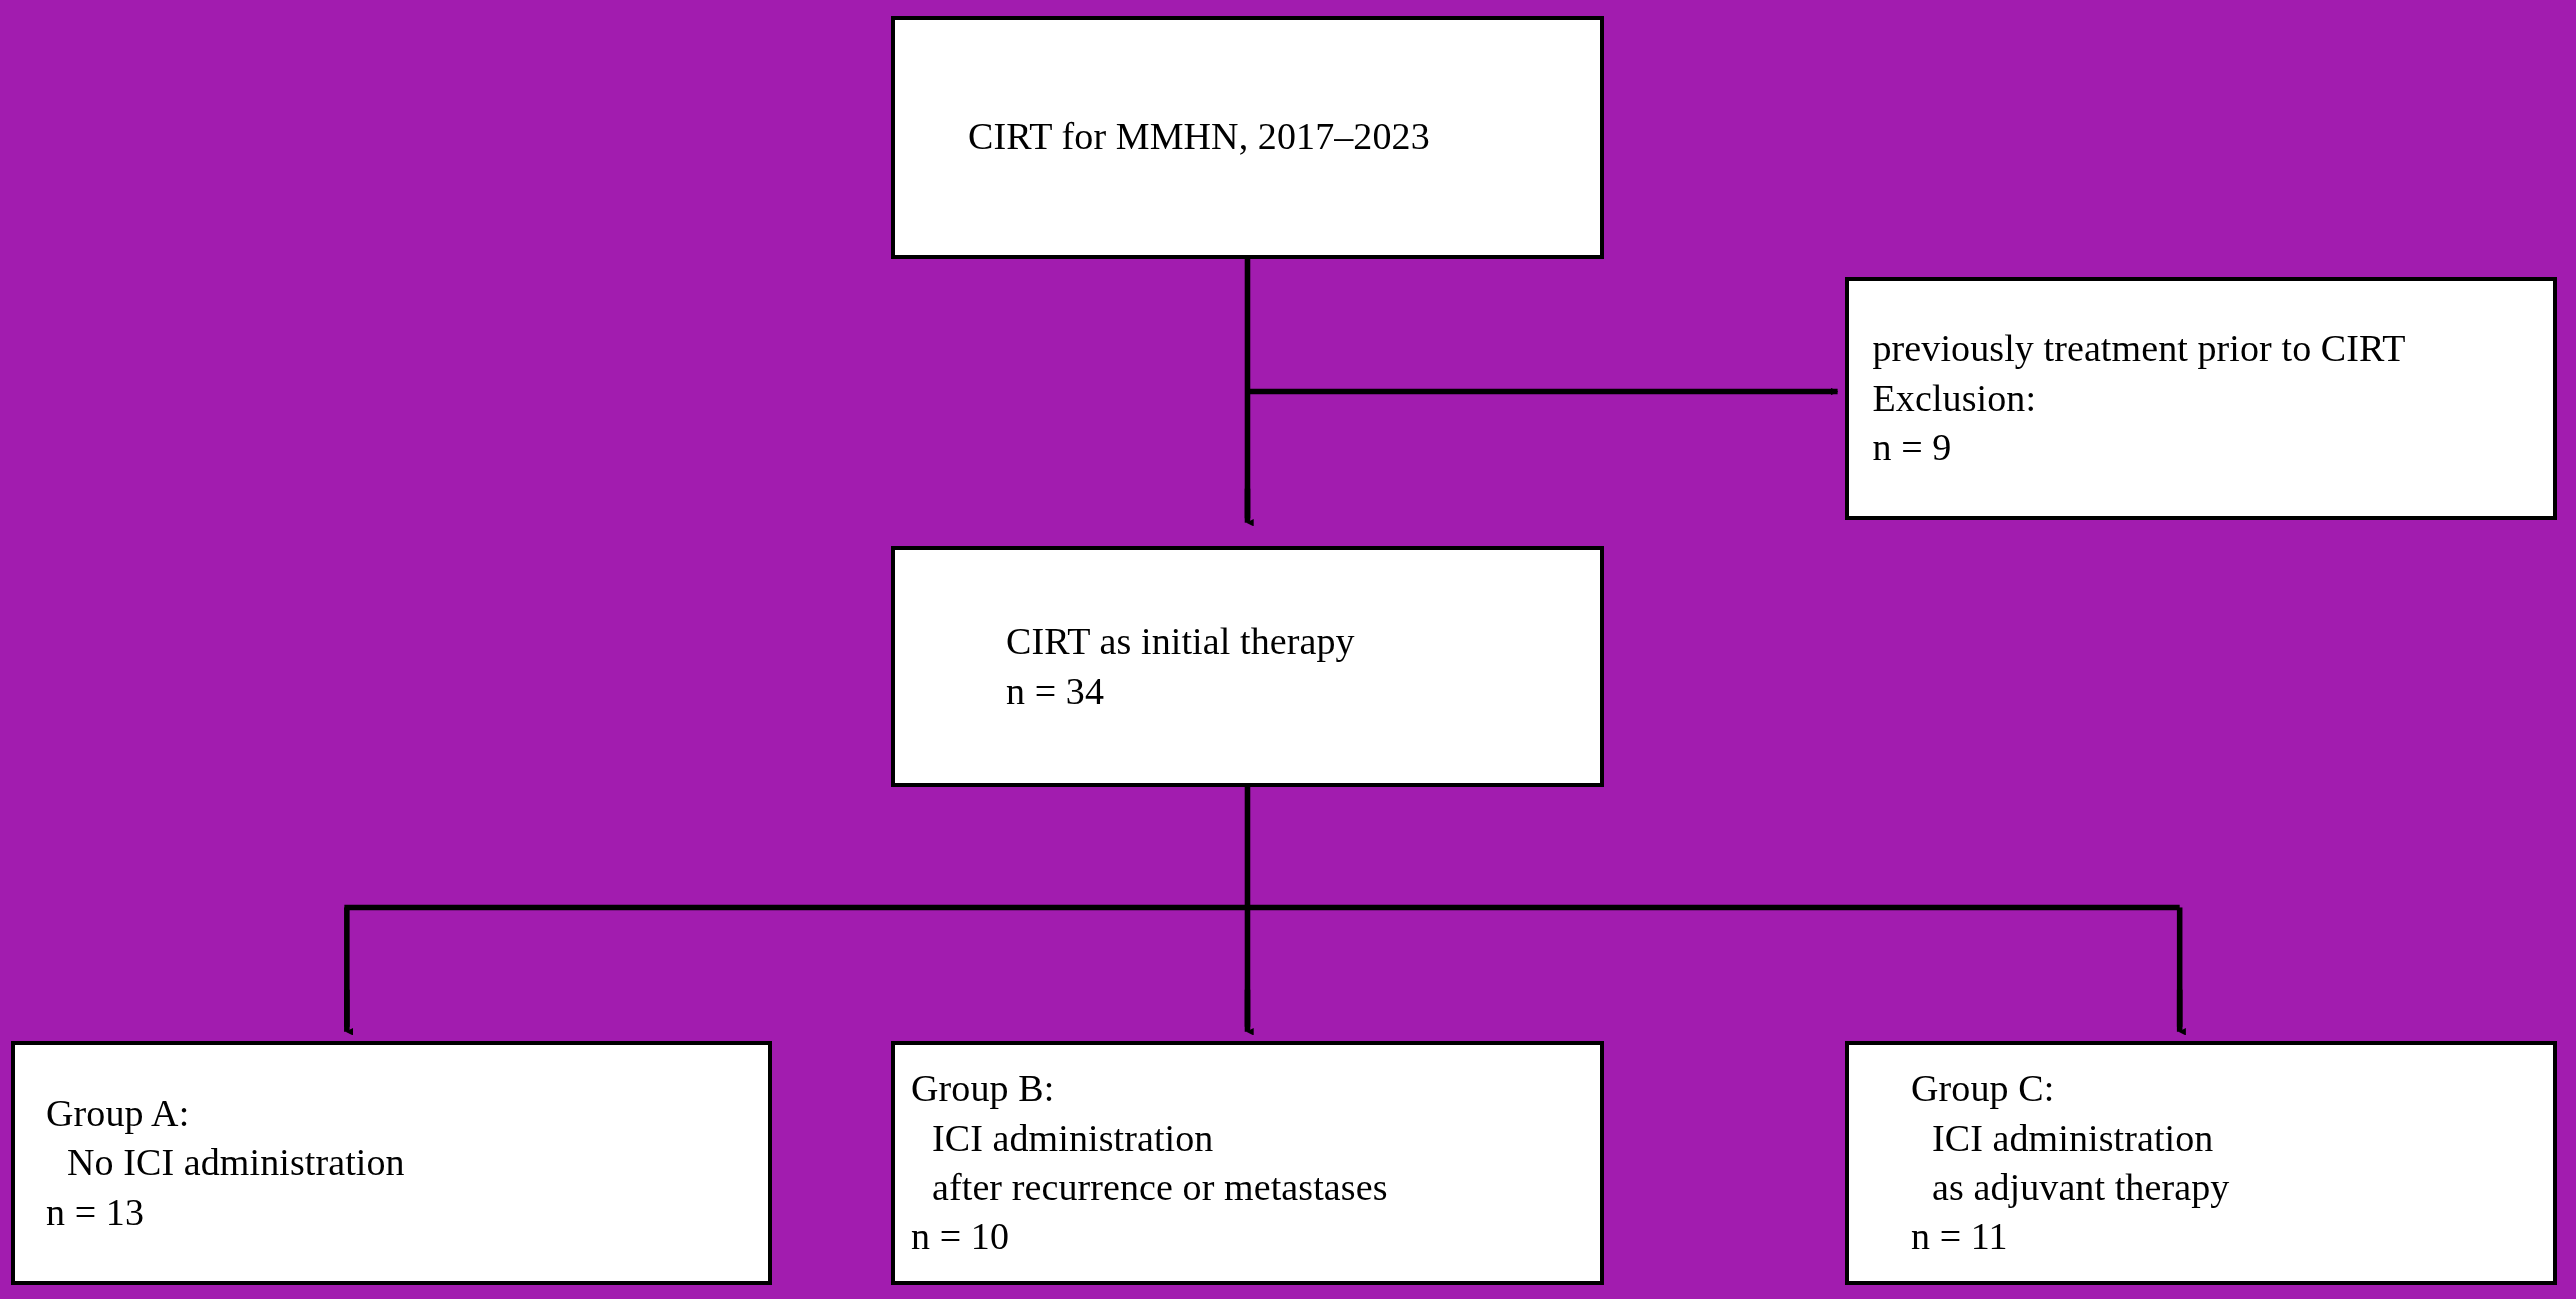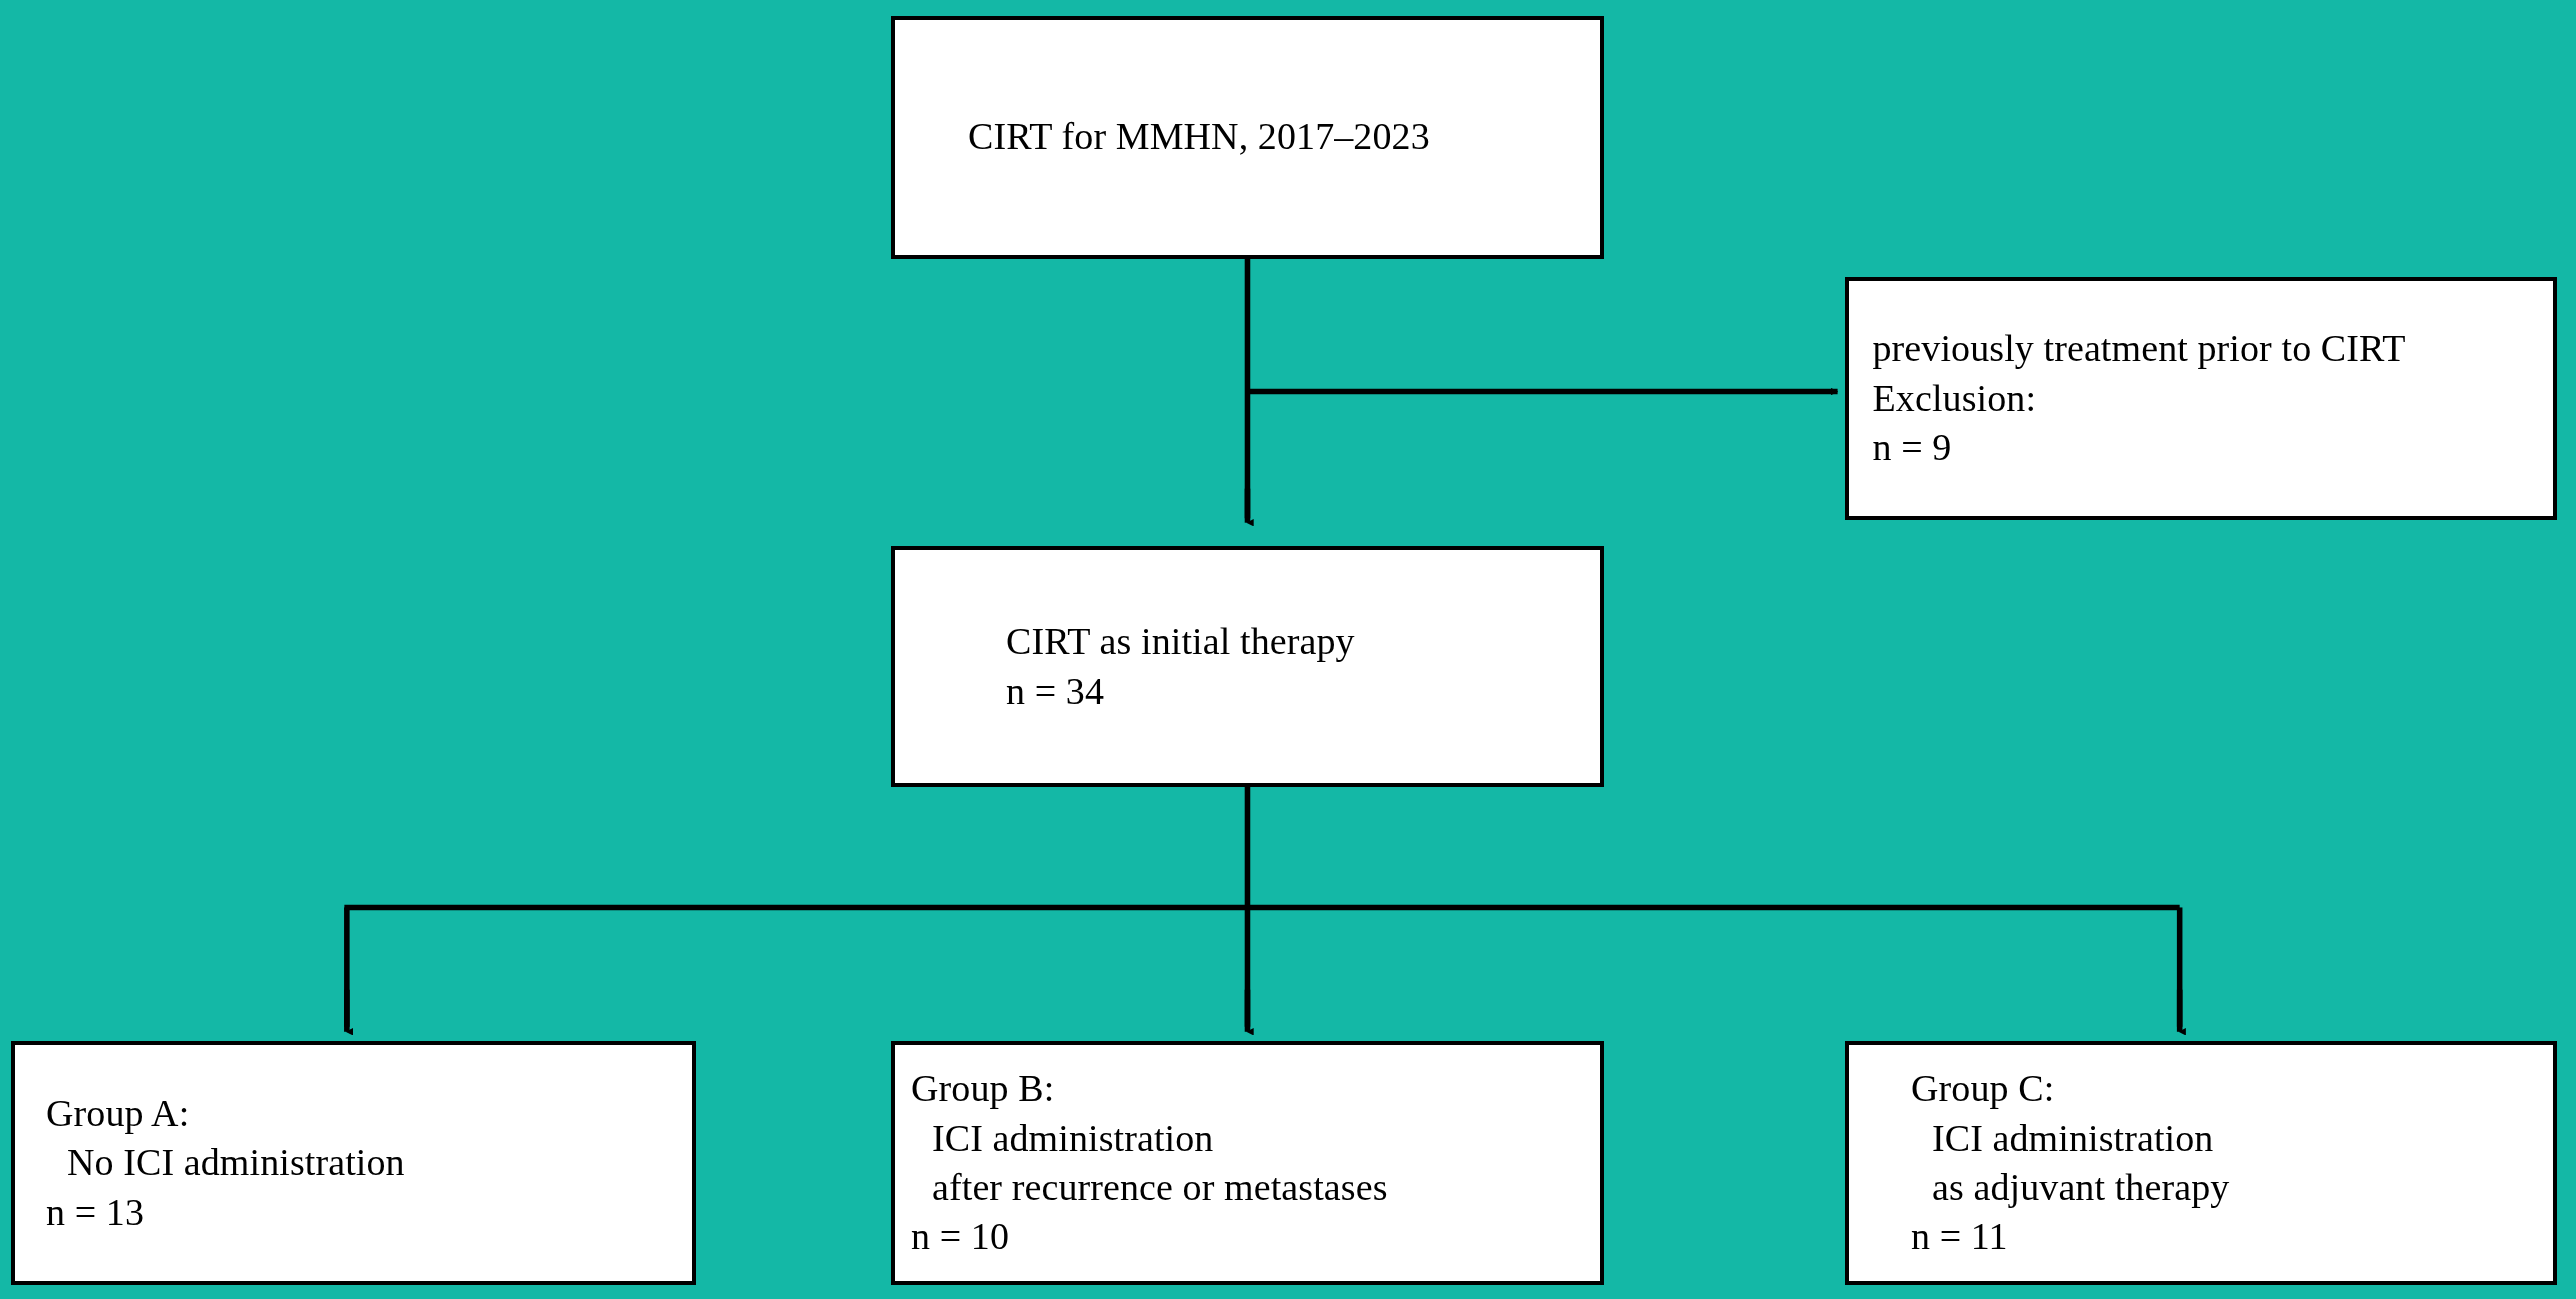--- a/index.html
+++ b/index.html
@@ -5,21 +5,21 @@
 <style>
   html, body {
     margin: 0;
     padding: 0;
     background: #ffffff;
   }
   #canvas {
     position: relative;
     width: 2576px;
     height: 1299px;
-    background: #14b8a6;
+    background: #a21caf;
     overflow: hidden;
     font-family: "Liberation Serif", "DejaVu Serif", serif;
   }
   .node {
     position: absolute;
     box-sizing: border-box;
     background: #ffffff;
     border: 4.3px solid #000000;
     display: flex;
     flex-direction: column;
@@ -36,21 +36,21 @@
     white-space: pre;
     letter-spacing: 0.1px;
   }
   .line.indent {
     padding-left: 21px;
   }
   
   #box-top      { left: 891px; top: 15.5px;   width: 713px; height: 243px; }
   #box-exclusion{ left: 1845px; top: 277px;  width: 712px; height: 243px; }
   #box-initial  { left: 891px; top: 546px;  width: 713px; height: 241px; }
-  #box-group-a  { left: 11px;   top: 1041px; width: 685px; height: 244px; }
+  #box-group-a  { left: 11px;   top: 1041px; width: 761px; height: 244px; }
   #box-group-b  { left: 891px; top: 1041px; width: 713px; height: 244px; }
   #box-group-c  { left: 1845px; top: 1041px; width: 712px; height: 244px; }
 
   #box-top .lines       { padding-left: 73px; }
   #box-exclusion .lines { padding-left: 23.5px; }
   #box-initial .lines   { padding-left: 111px; }
   #box-group-a .lines   { padding-left: 31px; }
   #box-group-b .lines   { padding-left: 16px; }
   #box-group-c .lines   { padding-left: 62px; }
 

